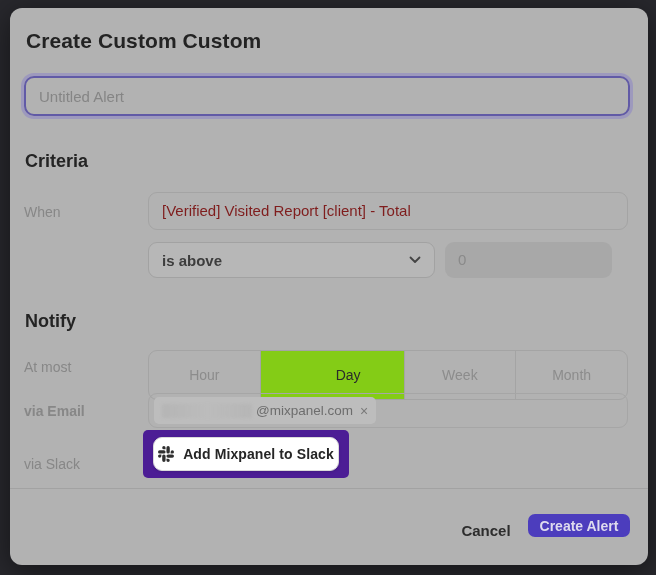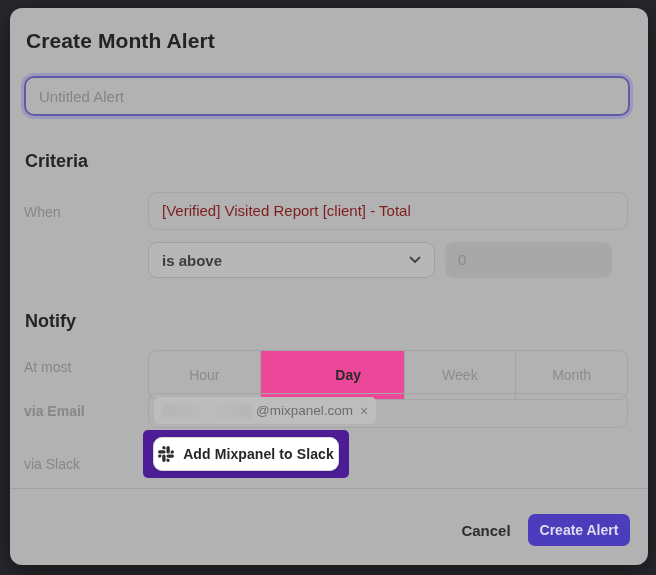--- a/index.html
+++ b/index.html
@@ -93,21 +93,21 @@
   .segment {
     flex:1; display:flex; align-items:center; justify-content:center;
     font-size:14px; color:#8c8c8c;
     background:transparent; border:none;
     border-left:1px solid #a4a4a4;
     font-family:"Liberation Sans", sans-serif;
     cursor:pointer;
   }
   .segment:first-child { border-left:none; }
   .segment.selected {
-    background:#ec4899; color:#2b2b2b; font-weight:700;padding-left:32px;
+    background:#84cc16; color:#2b2b2b; font-weight:400;padding-left:32px;
   }
   .email-field {
     position:absolute; left:138px; top:385px;
     width:480px; height:35px;
     border:1px solid #a6a6a6; border-radius:9px;
     display:flex; align-items:center;
     padding:0 5px;
   }
   .email-chip {
     display:flex; align-items:center;
@@ -153,35 +153,35 @@
   }
   .cancel-button {
     position:absolute; left:444px; top:506px;
     width:64px; height:32px;
     background:none; border:none; cursor:pointer;
     font-size:15px; font-weight:600; color:#2d2d2d;
     font-family:"Liberation Sans", sans-serif;
   }
   .create-button {
     position:absolute; left:518px; top:506px;
-    width:102px; height:32px;
+    width:102px; height:23px;
     background:#4c3dbd;
     border:none; border-radius:7px; cursor:pointer;
     font-size:14px; font-weight:600; color:#dedbee;
     font-family:"Liberation Sans", sans-serif;
   }
 </style>
 </head>
 <body>
 
 <div class="backdrop"></div>
 
 <div class="modal">
 
-  <h1 class="dialog-title">Create Month Alert</h1>
+  <h1 class="dialog-title">Create Custom Custom</h1>
 
   <input class="alert-name-input" type="text" placeholder="Untitled Alert" style="">
 
   <h2 class="section-heading heading-criteria">Criteria</h2>
 
   <span class="row-label label-when">When</span>
 
   <div class="metric-field">[Verified] Visited Report [client] - Total</div>
 
   <div class="operator-select">

